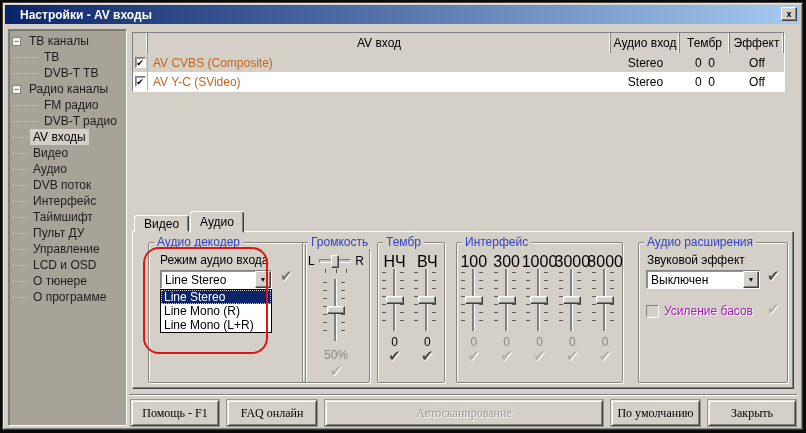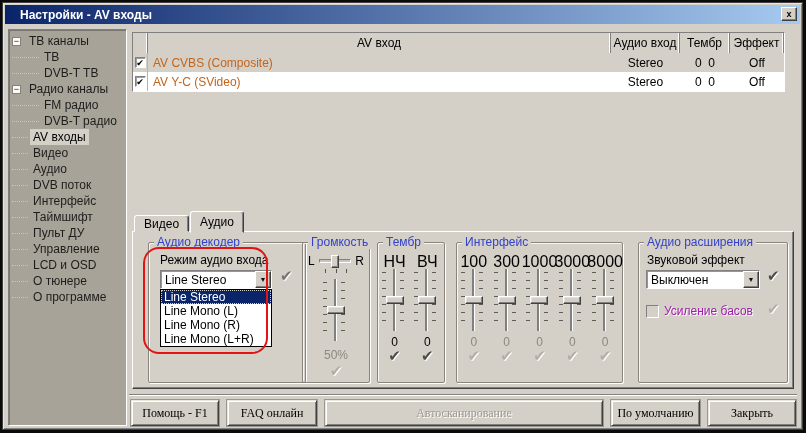--- a/index.html
+++ b/index.html
@@ -314,21 +314,20 @@
     <div class="group g1" style="position:absolute; left:7px; top:10px;margin-left:8px;">
       <div class="group-title">Аудио декодер</div>
       <div class="field-label" style="left:11px; top:10px;">Режим аудио входа</div>
       <div class="combo" style="position:absolute; left:11px; top:27px; width:112px;">
         <div class="combo-val">Line Stereo</div>
         <div class="combo-btn">▼</div>
       </div>
       <div class="check mid" style="position:absolute; left:131px; top:24px;">✔</div>
       <div class="dropdown" style="left:11px; top:46px; width:112px;" id="ddlist">
           <div class="dd-item sel">Line Stereo</div>
-          <div class="dd-item">Line Mono (L)</div>
           <div class="dd-item">Line Mono (R)</div>
           <div class="dd-item">Line Mono (L+R)</div>
         </div>
     </div>
 
     <div class="group g2" style="position:absolute; left:169px; top:10px; width:68px;">
       <div class="group-title">Громкость</div>
       <div class="hslider" style="margin-top:10px;">
         <span>L</span>
         <div class="htrack">

